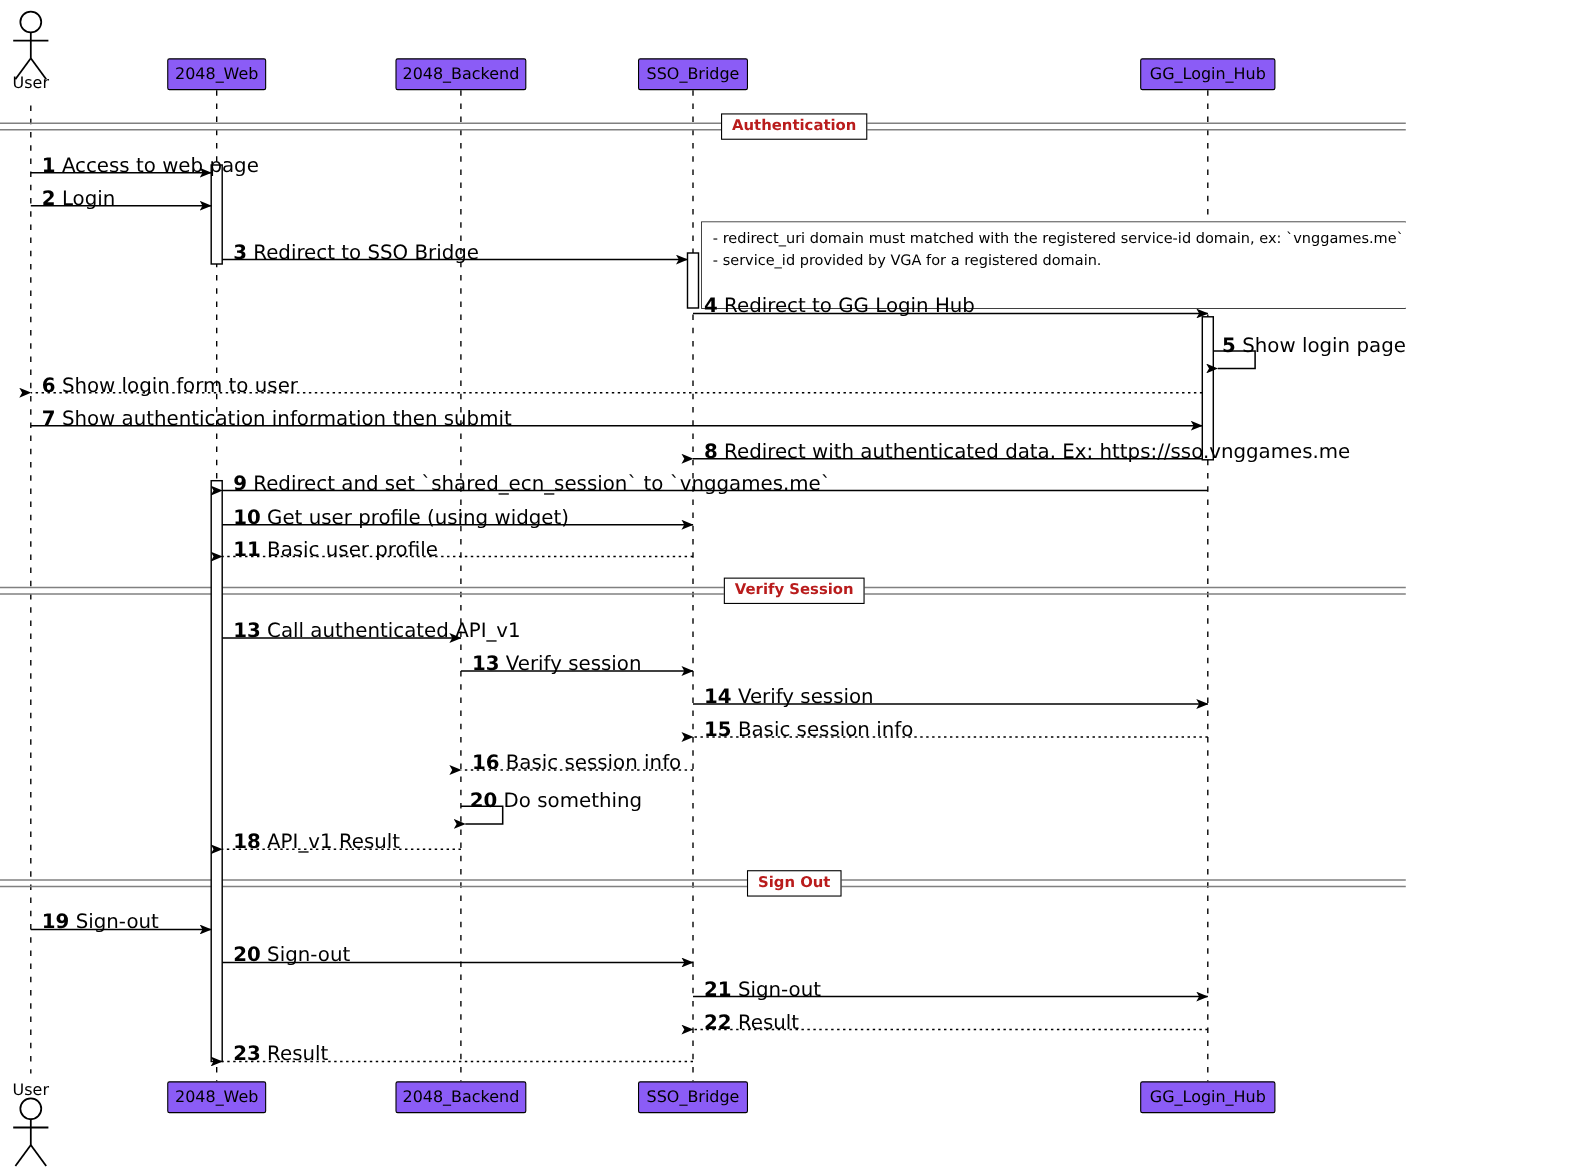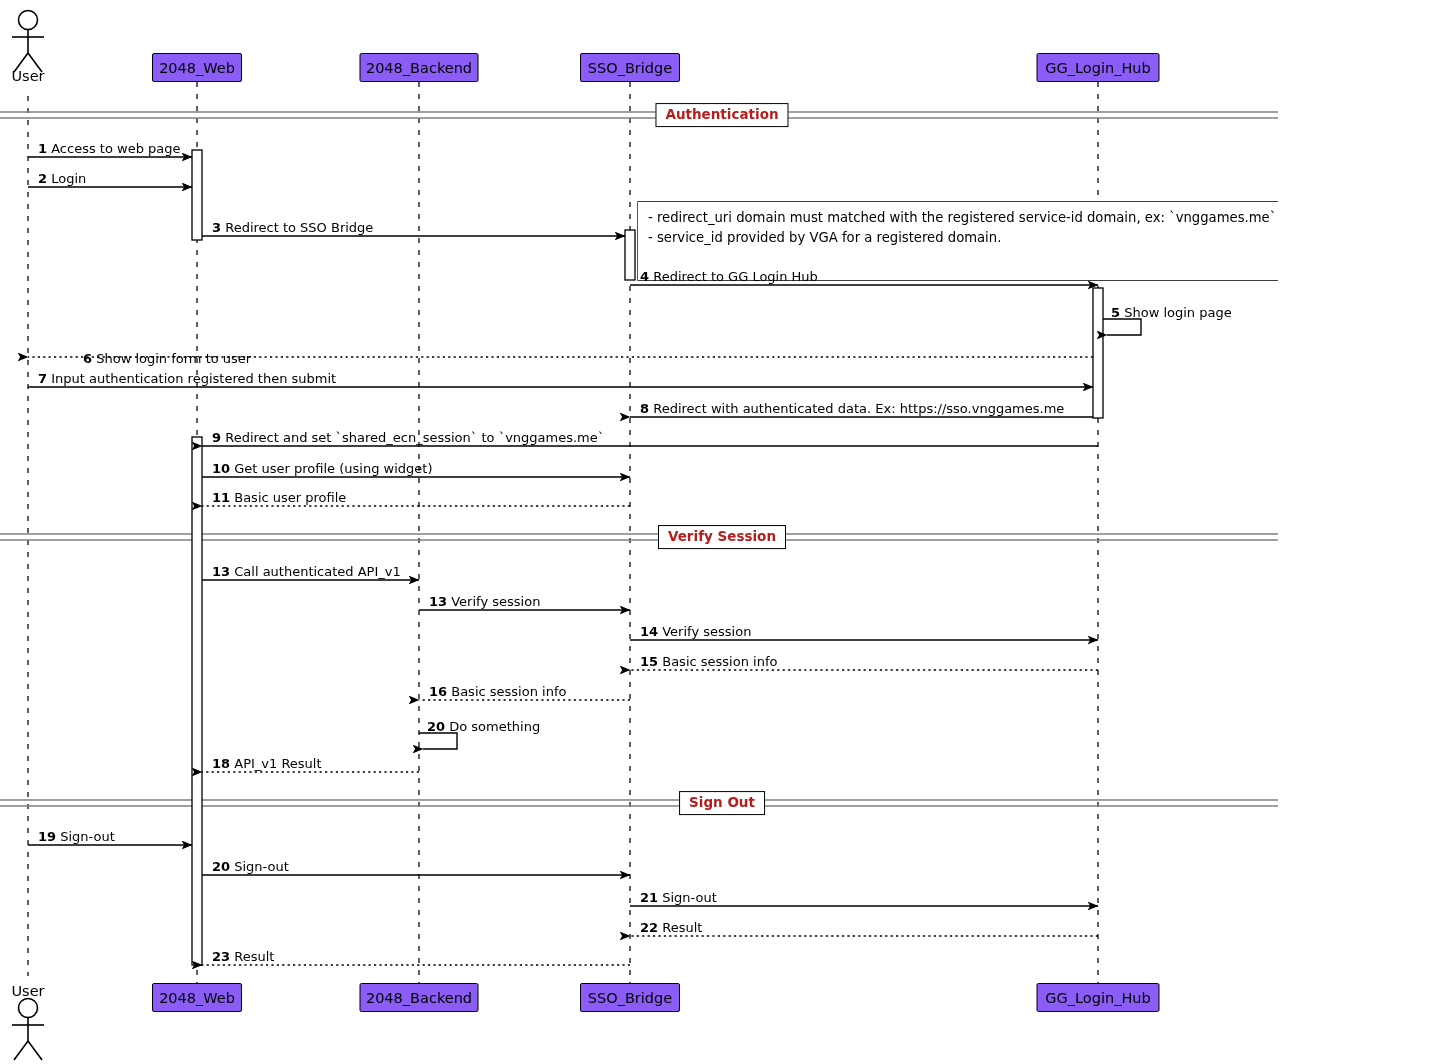--- a/index.html
+++ b/index.html
@@ -40,21 +40,21 @@
   .actor-label {
     position: absolute;
     font-size: 14.5px;
     color: #000;
     white-space: nowrap;
     transform: translateX(-50%);
   }
   
   .msg {
     position: absolute;
-    font-size: 13px;
+    font-size: 18px;
     color: #000000;
     white-space: nowrap;
     line-height: 1;
   }
   .msg .num {
     font-weight: bold;
   }
   
   .divlabel {
     position: absolute;
@@ -190,22 +190,22 @@
       <div class="divlabel" style="left: 722px; top: 803px;">Sign Out</div>
       <div class="note" style="left: 638px; top: 202px; width: 796px; height: 78px;">
         <span class="note-line">- redirect_uri domain must matched with the registered service-id domain, ex: `vnggames.me`</span>
         <span class="note-line">- service_id provided by VGA for a registered domain.</span>
       </div>
       <div class="msg" style="left: 38px; top: 142px;"><span class="num">1</span> <span>Access to web page</span></div>
       <div class="msg" style="left: 38px; top: 172px;"><span class="num">2</span> <span>Login</span></div>
       <div class="msg" style="left: 212px; top: 221px;"><span class="num">3</span> <span>Redirect to SSO Bridge</span></div>
       <div class="msg" style="left: 640px; top: 270px;"><span class="num">4</span> <span>Redirect to GG Login Hub</span></div>
       <div class="msg" style="left: 1111px; top: 306px;"><span class="num">5</span> <span>Show login page</span></div>
-      <div class="msg" style="left: 38px; top: 352px; margin-left: 45px;"><span class="num">6</span> <span>Show login form to user</span></div>
-      <div class="msg" style="left: 38px; top: 372px;"><span class="num">7</span> <span>Input authentication registered then submit</span></div>
+      <div class="msg" style="left: 38px; top: 342px;"><span class="num">6</span> <span>Show login form to user</span></div>
+      <div class="msg" style="left: 38px; top: 372px;"><span class="num">7</span> <span>Show authentication information then submit</span></div>
       <div class="msg" style="left: 640px; top: 402px;"><span class="num">8</span> <span>Redirect with authenticated data. Ex: https://sso.vnggames.me</span></div>
       <div class="msg" style="left: 212px; top: 431px;"><span class="num">9</span> <span>Redirect and set `shared_ecn_session` to `vnggames.me`</span></div>
       <div class="msg" style="left: 212px; top: 462px;"><span class="num">10</span> <span>Get user profile (using widget)</span></div>
       <div class="msg" style="left: 212px; top: 491px;"><span class="num">11</span> <span>Basic user profile</span></div>
       <div class="msg" style="left: 212px; top: 565px;"><span class="num">13</span> <span>Call authenticated API_v1</span></div>
       <div class="msg" style="left: 429px; top: 595px;"><span class="num">13</span> <span>Verify session</span></div>
       <div class="msg" style="left: 640px; top: 625px;"><span class="num">14</span> <span>Verify session</span></div>
       <div class="msg" style="left: 640px; top: 655px;"><span class="num">15</span> <span>Basic session info</span></div>
       <div class="msg" style="left: 429px; top: 685px;"><span class="num">16</span> <span>Basic session info</span></div>
       <div class="msg" style="left: 427px; top: 720px;"><span class="num">20</span> <span>Do something</span></div>

